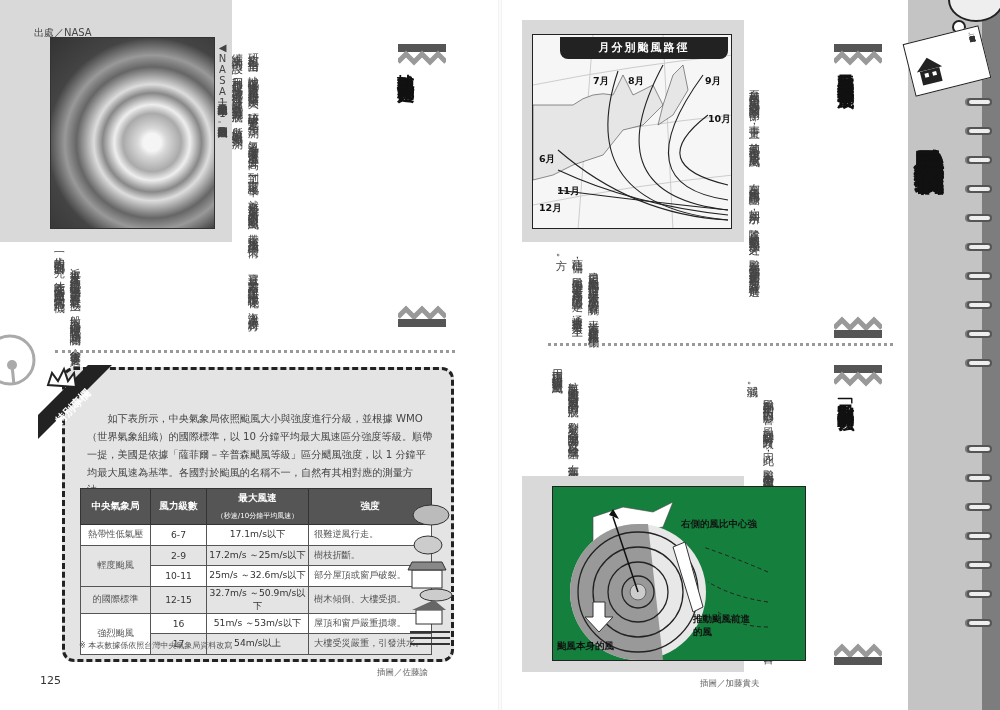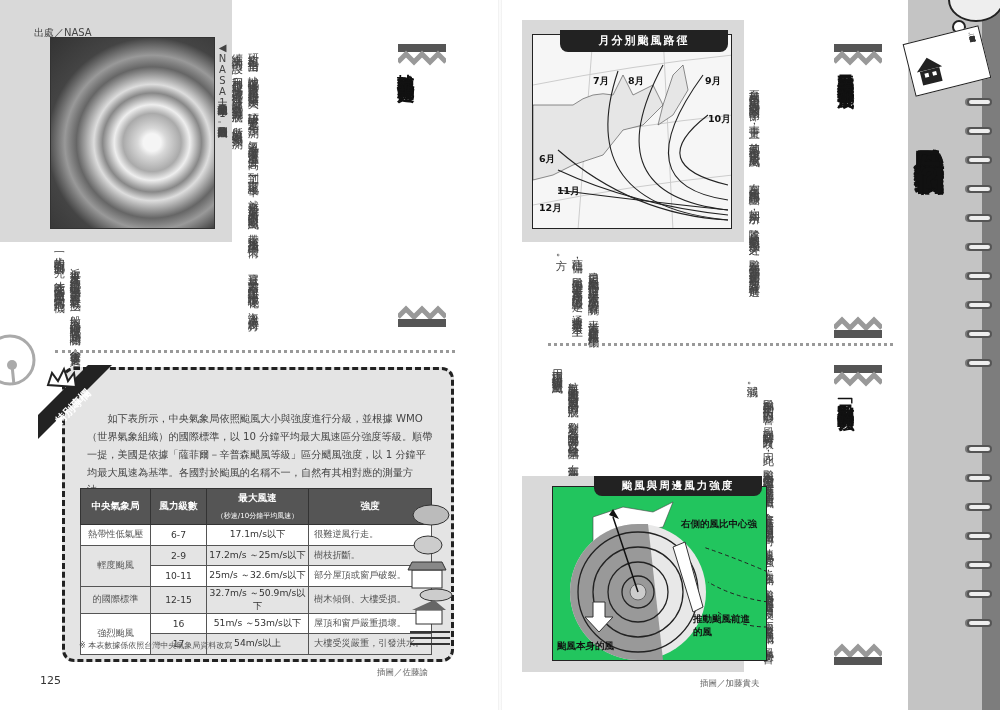--- a/index.html
+++ b/index.html
@@ -45,39 +45,39 @@
 #grade td.cat{color:#555}
 #special-note{left:14px;bottom:8px;font-size:8px;color:#555}
 #illus-left{left:406px;top:500px;width:50px;height:155px}
 #left-credit{left:377px;top:667px}
 #page-num{left:40px;top:674px;font-size:11px;color:#333}
 
 
 #gutter{left:498px;top:0;width:4px;height:710px;background:linear-gradient(90deg,#eee,#fff,#eee)}
 #map-box{left:522px;top:20px;width:222px;height:222px;background:#d9d9d9}
 #map{left:10px;top:14px;width:200px;height:195px;border:1.5px solid #222;background:#f6f6f6;overflow:hidden}
-#map-title{left:38px;top:10px;width:168px;height:22px;background:#222;border-radius:0 0 8px 8px;color:#fff;font-weight:bold;font-size:11px;text-align:center;line-height:21px;letter-spacing:2px}
+#map-title{left:38px;top:17px;width:168px;height:22px;background:#222;border-radius:0 0 8px 8px;color:#fff;font-weight:bold;font-size:11px;text-align:center;line-height:21px;letter-spacing:2px}
 #map-credit{left:540px;top:36px;font-size:8px;color:#777;height:70px}
 .mlabel{position:absolute;font-weight:bold;font-size:9.5px;color:#111}
 
 #right-heading1{left:835px;top:60px;height:180px}
 #right-zig1-top{left:834px;top:44px}
 #right-zig1-bot{left:834px;top:316px}
 #right-p1{left:745px;top:68px;height:270px}
 #right-p2{left:552px;top:250px;height:80px}
 #dots-right1{left:548px;top:343px;width:345px;border-top:3px dotted #999}
 
 #right-heading2{left:835px;top:390px;height:170px}
 #right-zig2-top{left:834px;top:365px}
 #right-zig2-bot{left:834px;top:643px}
 #right-p3{left:743px;top:377px;height:270px}
 #right-p4{left:548px;top:360px;height:120px}
 
 #wind-box{left:522px;top:476px;width:222px;height:196px;background:#d9d9d9}
-#wind{left:30px;top:10px;width:215px;height:175px;border:1.5px solid #222;background:#22c55e;overflow:hidden}
+#wind{left:30px;top:10px;width:254px;height:175px;border:1.5px solid #222;background:#15803d;overflow:hidden}
 #wind-title{left:42px;top:0;width:168px;height:20px;background:#222;border-radius:0 0 8px 8px;color:#fff;font-weight:bold;font-size:10.5px;text-align:center;line-height:19px;letter-spacing:2px}
 .wlabel{position:absolute;font-weight:bold;font-size:9.5px;color:#111;line-height:1.4}
 #wind-credit{left:700px;top:678px}
 
 
 #spine{left:908px;top:0;width:92px;height:710px;background:#c4c4c4}
 #spine-dark{left:982px;top:0;width:18px;height:710px;background:#7d7d7d}
 #spine-title{left:914px;top:128px;font-weight:900;font-size:27px;color:#fff;letter-spacing:2px;line-height:1.15;
   -webkit-text-stroke:1.5px #111;text-shadow:2px 2px 0 #111,-1px -1px 0 #111,1px -1px 0 #111,-1px 1px 0 #111}
 .ring{position:absolute;left:967px;width:25px;height:8px;border-radius:5px;background:#eee;border:2px solid #555;box-shadow:-2px 0 0 #777}
@@ -269,21 +269,20 @@
       <polygon points="120,60 132,55 150,120 140,125" fill="#fff" stroke="#333"></polygon>
       <polygon points="40,115 52,115 52,130 60,130 46,145 32,130 40,130" fill="#fff" stroke="#333"></polygon>
       <path d="M215,85 Q180,70 150,60" fill="none" stroke="#222" stroke-dasharray="4 3"></path>
       <path d="M215,115 Q180,110 155,95" fill="none" stroke="#222" stroke-dasharray="4 3"></path>
       <path d="M215,140 Q185,140 165,125" fill="none" stroke="#222" stroke-dasharray="4 3"></path>
     </svg>
     <span class="wlabel" style="left:128px;top:30px">右側的風比中心強</span>
     <span class="wlabel" style="left:140px;top:125px;width:60px">推動颱風前進的風</span>
     <span class="wlabel" style="left:4px;top:152px">颱風本身的風</span>
   </div>
-  <div class="abs" id="wind-title" style="left:72px">颱風與周邊風力強度</div>
 </div>
 <div class="abs cap" id="wind-credit">插圖／加藤貴夫</div>
 
 <div class="abs" id="spine"></div>
 <div class="abs" id="spine-dark"></div>
 <div class="abs" id="spine-ring-top"></div>
 <div class="abs" id="spine-hook"></div>
 <div class="abs" id="spine-comic">
   <div class="abs vt" id="spine-comic-text">有一個強烈颱風正朝著日本前進。</div>
   <svg class="abs" style="left:4px;top:16px" width="30" height="30" viewBox="0 0 30 30">

